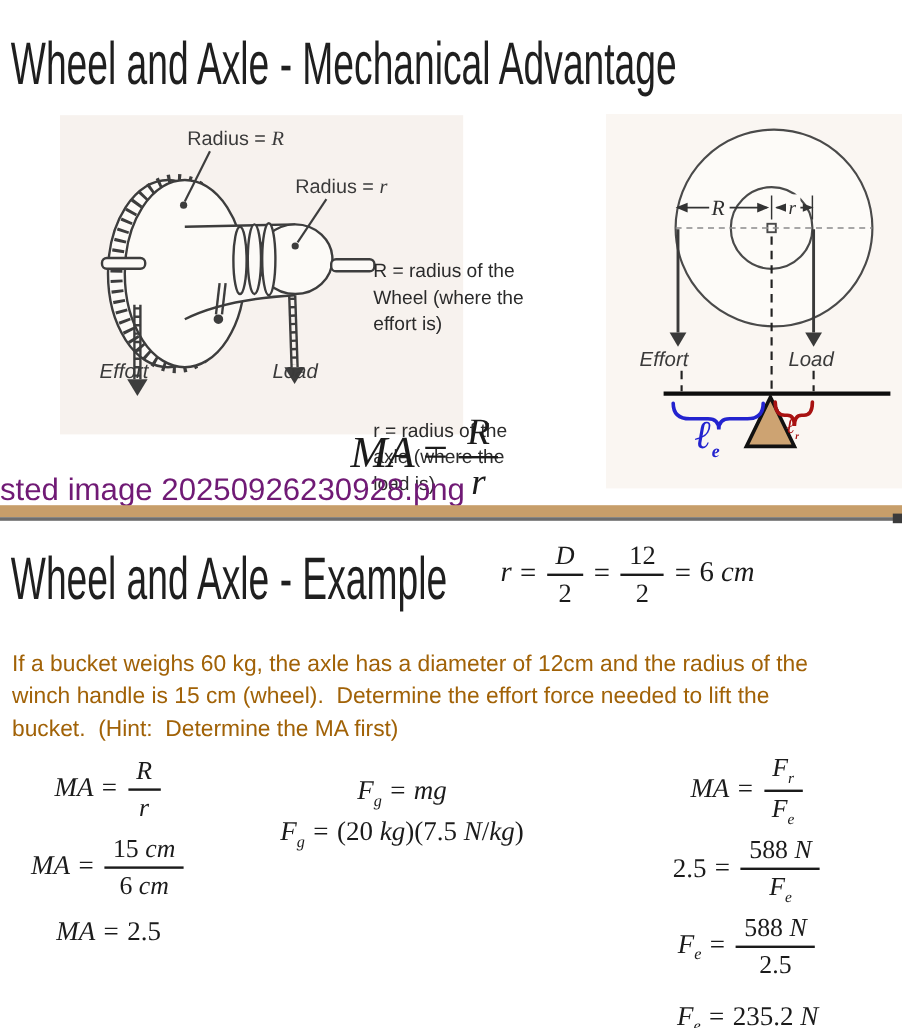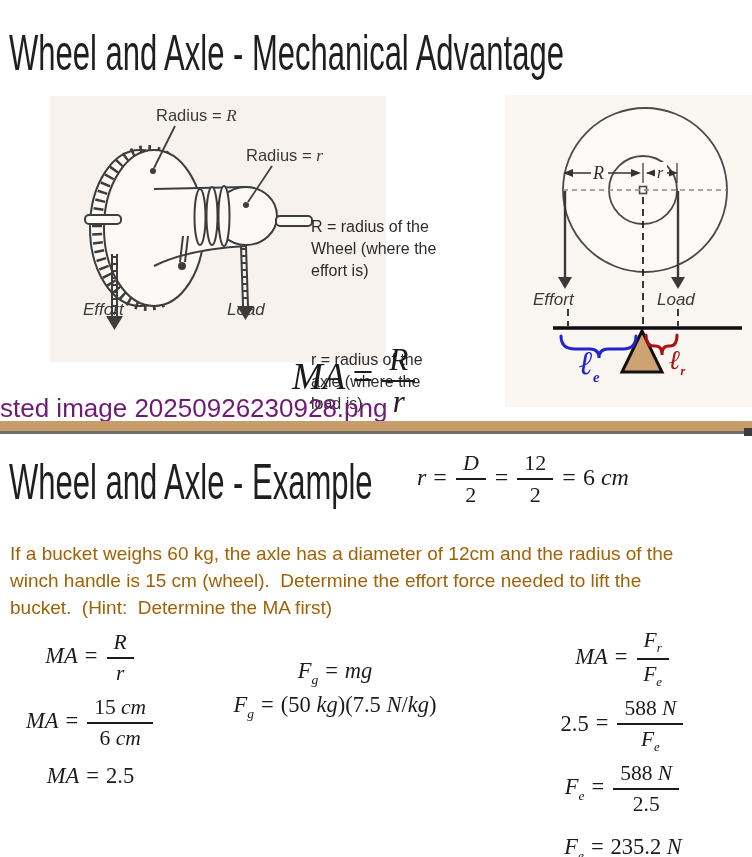--- a/index.html
+++ b/index.html
@@ -168,21 +168,21 @@
 
       <line x1="48" y1="233" x2="237" y2="233" stroke="#0d0d0d" stroke-width="3.5"></line>
       <path d="M137,236 L117,277 L157,277 Z" fill="#cda372" stroke="#111" stroke-width="3"></path>
 
       <path d="M56,241 Q56,254 70,254 L85,254 Q94,254 94,263 Q94,254 103,254 L118,254 Q131,254 131,241" fill="none" stroke="#2323cf" stroke-width="3" stroke-linecap="round"></path>
       <path d="M141,240 Q141,251 149,251 L151,251 Q157,251 157,260 Q157,251 163,251 L165,251 Q172,251 172,240" fill="none" stroke="#a81212" stroke-width="3" stroke-linecap="round"></path>
     </svg>
     <span class="abs scan-italic" style="left:28px; top:195px;">Effort</span>
     <span class="abs scan-italic" style="left:152px; top:195px;">Load</span>
     <span class="abs ell" style="left:74px; top:250px; font-size:33px; color:#2323cf;"><span>ℓ</span><sub>e</sub></span>
-    <span class="abs ell" style="left:164px; top:250px; font-size:27px; color:#a81212;"><span>ℓ</span><sub>r</sub></span>
+    <span class="abs ell" style="left:150px; top:250px; font-size:18px; color:#a81212;"><span>ℓ</span><sub>r</sub></span>
   </div>
 
   <div class="abs caption" style="left:0px; top:393px;">sted image 20250926230928.png</div>
 
   <div class="abs" style="left:0; top:421px; width:752px; height:10px; background:#c79e6a;"></div>
   <div class="abs" style="left:0; top:431px; width:752px; height:3px; background:#6e6e6e;"></div>
   <div class="abs" style="left:744px; top:428px; width:8px; height:8px; background:#3b3b3b;"></div>
 
   <h1 class="abs slide-title" style="left:9px; top:453px;">Wheel and Axle - Example</h1>
 
@@ -191,23 +191,23 @@
   <div class="abs para" style="left:10px; top:540px; width:740px;">If a bucket weighs 60 kg, the axle has a diameter of 12cm and the radius of the
 winch handle is 15 cm (wheel).  Determine the effort force needed to lift the
 bucket.  (Hint:  Determine the MA first)</div>
 
   <div class="abs" style="left:8px; top:630px; width:165px;">
     <div class="eq math math-col" style="margin-bottom:9px;"><span class="mvar">MA</span><span class="mop">=</span><span class="frac"><span class="num"><span class="mvar">R</span></span><span class="den"><span class="mvar">r</span></span></span></div>
     <div class="eq math math-col" style="margin-bottom:12px;"><span class="mvar">MA</span><span class="mop">=</span><span class="frac"><span class="num"><span class="mnum">15 </span><span class="mvar">cm</span></span><span class="den"><span class="mnum">6 </span><span class="mvar">cm</span></span></span></div>
     <div class="eq math math-col"><span class="mvar">MA</span><span class="mop">=</span><span class="mnum">2.5</span></div>
   </div>
 
-  <div class="abs" style="left:200px; top:646px; width:270px;margin-top:12px;">
+  <div class="abs" style="left:200px; top:646px; width:270px;">
     <div class="eq math math-col" style="margin-bottom:4px;"><span class="msub"><span class="mvar">F</span><sub>g</sub></span><span class="mop">=</span><span class="mvar">mg</span></div>
-    <div class="eq math math-col" style="margin-bottom:22px;"><span class="msub"><span class="mvar">F</span><sub>g</sub></span><span class="mop">=</span><span class="mnum">(50 </span><span class="mvar">kg</span><span class="mnum">)(7.5 </span><span class="mvar">N</span><span class="mnum">/</span><span class="mvar">kg</span><span class="mnum">)</span></div>
+    <div class="eq math math-col" style="margin-bottom:22px;"><span class="msub"><span class="mvar">F</span><sub>g</sub></span><span class="mop">=</span><span class="mnum">(20 </span><span class="mvar">kg</span><span class="mnum">)(7.5 </span><span class="mvar">N</span><span class="mnum">/</span><span class="mvar">kg</span><span class="mnum">)</span></div>
   </div>
 
   <div class="abs" style="left:528px; top:628px; width:190px;">
     <div class="eq math math-col" style="margin-bottom:5px;"><span class="mvar">MA</span><span class="mop">=</span><span class="frac"><span class="num"><span class="msub"><span class="mvar">F</span><sub>r</sub></span></span><span class="den"><span class="msub"><span class="mvar">F</span><sub>e</sub></span></span></span></div>
     <div class="eq math math-col" style="margin-bottom:6px;"><span class="mnum">2.5</span><span class="mop">=</span><span class="frac"><span class="num"><span class="mnum">588 </span><span class="mvar">N</span></span><span class="den"><span class="msub"><span class="mvar">F</span><sub>e</sub></span></span></span></div>
     <div class="eq math math-col" style="margin-bottom:17px;"><span class="msub"><span class="mvar">F</span><sub>e</sub></span><span class="mop">=</span><span class="frac"><span class="num"><span class="mnum">588 </span><span class="mvar">N</span></span><span class="den"><span class="mnum">2.5</span></span></span></div>
     <div class="eq math math-col"><span class="msub"><span class="mvar">F</span><sub>e</sub></span><span class="mop">=</span><span class="mnum">235.2 </span><span class="mvar">N</span></div>
   </div>
 
 </div>

